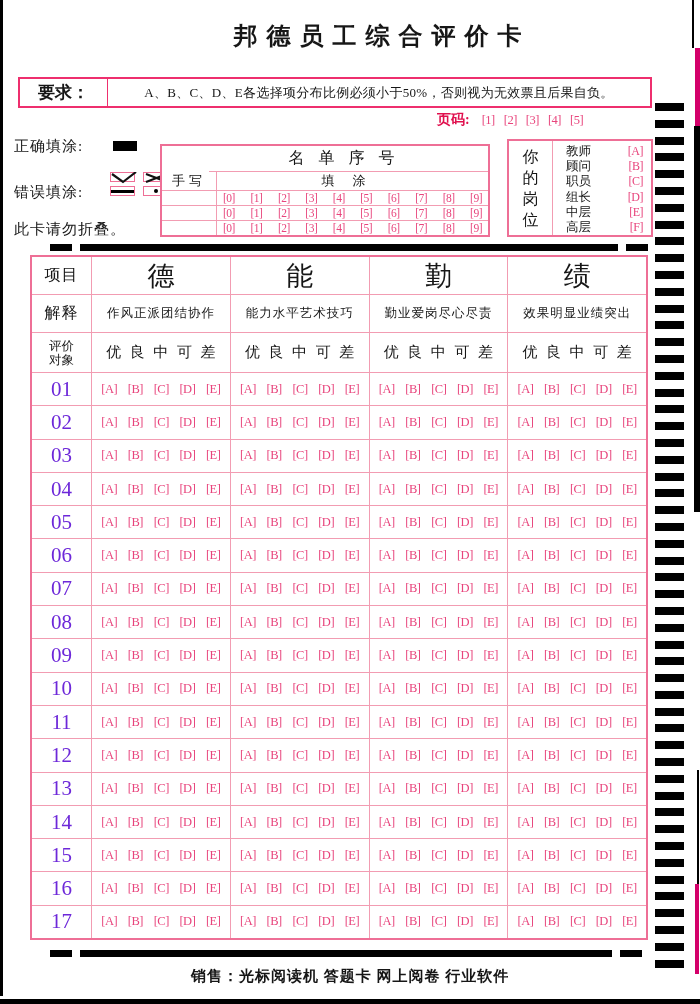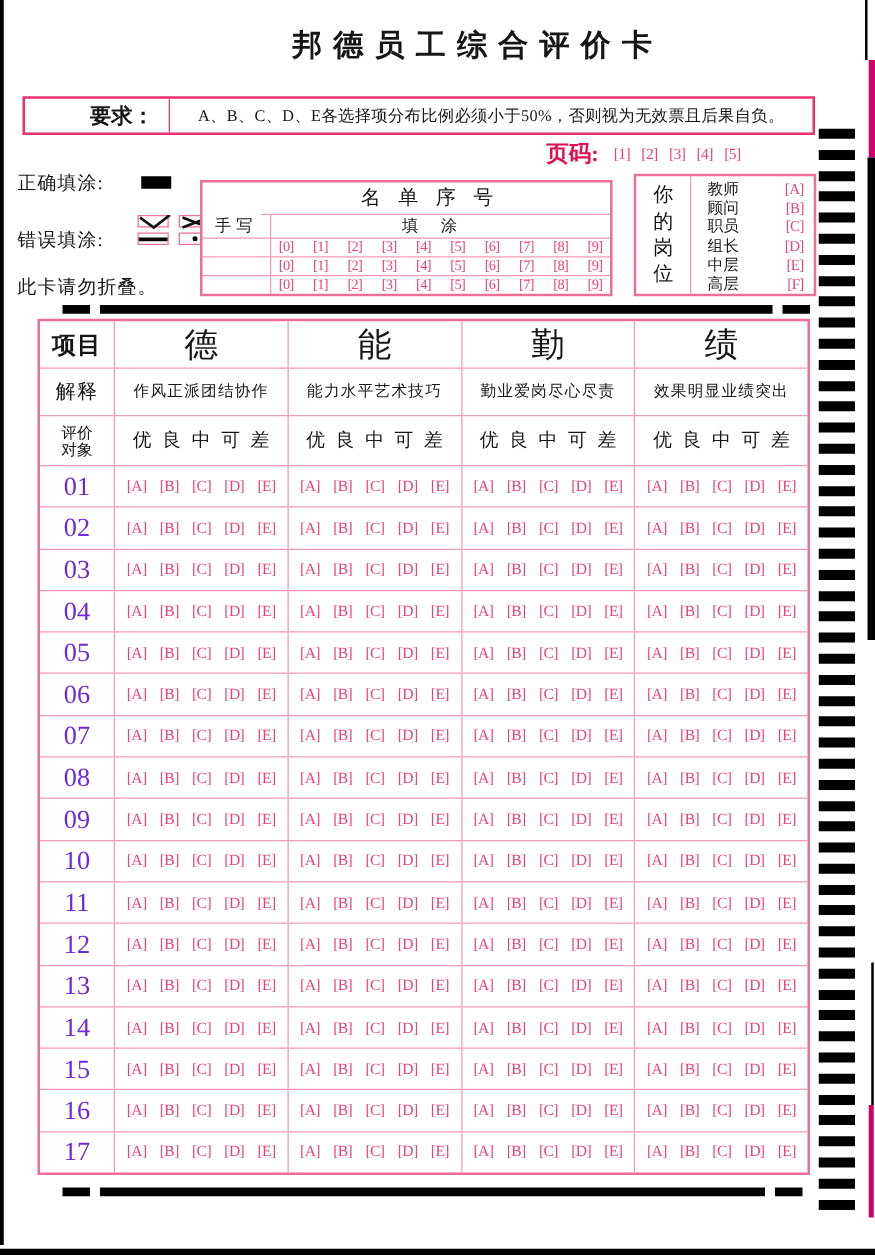--- a/index.html
+++ b/index.html
@@ -25,28 +25,28 @@
   .edge-line-low{left:697px;top:770px;width:2px;height:114px;}
   .edge-magenta-low{left:695px;top:884px;width:4px;height:90px;background:var(--magenta);}
 
   
   .title{position:absolute;left:0;top:20px;width:100%;text-align:center;
     font-size:24px;font-weight:bold;letter-spacing:9px;color:var(--ink);margin-left:32px;}
 
   
   .req-box{position:absolute;left:18px;top:77px;width:634px;height:31px;
     border:2px solid var(--box-red);display:flex;align-items:stretch;background:#fff;}
-  .req-label{width:76px;display:flex;align-items:center;justify-content:center;
-    font-size:17px;font-weight:bold;color:var(--ink);border-right:1.5px solid var(--box-red);margin-left:40px;}
+  .req-label{width:88px;display:flex;align-items:center;justify-content:center;
+    font-size:17px;font-weight:bold;color:var(--ink);border-right:1.5px solid var(--box-red);}
   .req-text{flex:1;display:flex;align-items:center;justify-content:center;
     font-size:13px;color:var(--ink);letter-spacing:.3px;}
 
   
   .page-row{position:absolute;left:437px;top:111px;display:flex;align-items:center;}
-  .page-label{font-size:18px;font-weight:bold;color:var(--deep-red);margin-right:12px;}
+  .page-label{font-size:14px;font-weight:bold;color:var(--deep-red);margin-right:12px;}
   .page-bubble{margin-right:9px;}
 
   .bubble{color:var(--pink);font-size:12.5px;letter-spacing:-.5px;white-space:nowrap;}
 
   
   .fill-label{position:absolute;font-size:15px;color:var(--ink);letter-spacing:1px;}
   .lbl-correct{left:14px;top:137px;}
   .lbl-wrong{left:14px;top:183px;}
   .lbl-nofold{left:14px;top:220px;}
   .correct-swatch{position:absolute;left:113px;top:141px;width:24px;height:10px;background:#000;}
@@ -90,21 +90,21 @@
   
   .main-table{position:absolute;left:30px;top:255px;width:618px;
     border:2px solid var(--grid-strong);background:#fff;}
   .trow{display:flex;border-top:1px solid var(--grid);}
   .trow:first-child{border-top:none;}
   .tcell{display:flex;align-items:center;justify-content:center;}
   .tlabel{width:60px;border-right:1px solid var(--grid);flex-direction:column;}
   .tgroup{flex:1;border-right:1px solid var(--grid);}
   .tgroup:last-child{border-right:none;}
   .trow-head{height:37px;}
-  .head-label{font-size:19px;color:var(--ink);letter-spacing:1px;font-weight:bold;}
+  .head-label{font-size:16px;color:var(--ink);letter-spacing:1px;}
   .cat-cell{font-size:27px;color:var(--ink);}
   .trow-explain{height:38px;}
   .explain-label{font-size:16px;color:var(--ink);letter-spacing:1px;}
   .explain-cell{flex-direction:row;}
   .explain-line{font-size:12.5px;line-height:15px;color:var(--ink);letter-spacing:1px;}
   .trow-scale{height:40px;}
   .scale-label-line{font-size:12.5px;line-height:14px;color:var(--ink);}
   .grade-cell{justify-content:space-around;padding:0 10px;}
   .grade-char{font-size:15px;color:var(--ink);}
   .trow-data{height:33.3px;}
@@ -911,14 +911,15 @@
       <div class="timing-mark"></div>
       <div class="timing-mark"></div>
       <div class="timing-mark"></div>
       <div class="timing-mark"></div>
       <div class="timing-mark"></div>
       <div class="timing-mark"></div>
       <div class="timing-mark"></div>
       <div class="timing-mark"></div>
     </div>
 
+  <div class="footer">销售：光标阅读机  答题卡  网上阅卷  行业软件</div>
 
 </div>
 
 </body></html>

